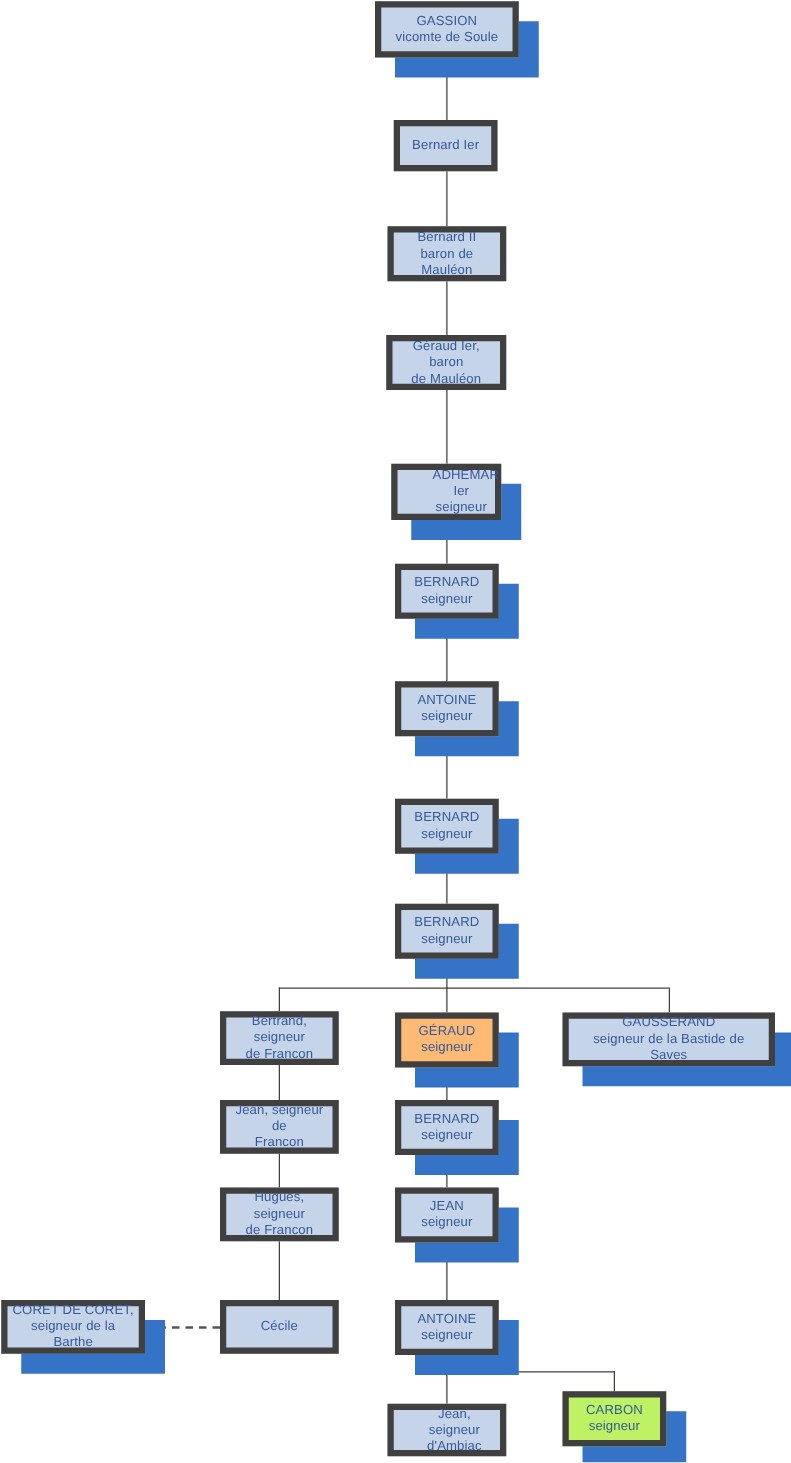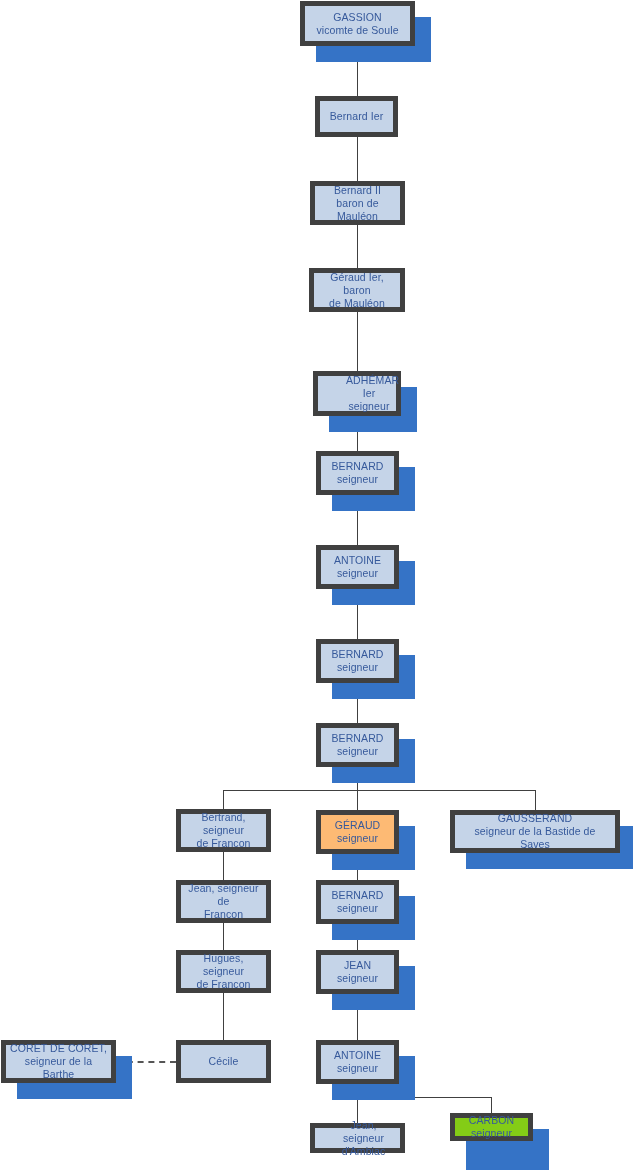--- a/index.html
+++ b/index.html
@@ -153,22 +153,22 @@
       <div class="node" style="left: 1px; top: 1040px; width: 115px; height: 43px; background: rgb(197, 212, 232); border-color: rgb(64, 64, 64); color: rgb(54, 89, 155);">
         <span class="txt"><span>CORET DE CORET,</span><br><span>seigneur de la Barthe</span></span>
       </div>
       <div class="node" style="left: 176px; top: 1040px; width: 95px; height: 43px; background: rgb(197, 212, 232); border-color: rgb(64, 64, 64); color: rgb(54, 89, 155);">
         <span class="txt">Cécile</span>
       </div>
       <div class="shadow" style="left: 332px; top: 1056px; width: 83px; height: 44px; background: rgb(53, 115, 198);"></div>
       <div class="node" style="left: 316px; top: 1040px; width: 83px; height: 44px; background: rgb(197, 212, 232); border-color: rgb(64, 64, 64); color: rgb(54, 89, 155);">
         <span class="txt"><span>ANTOINE</span><br><span>seigneur</span></span>
       </div>
-      <div class="node" style="left: 310px; top: 1123px; width: 95px; height: 30px; background: rgb(197, 212, 232); border-color: rgb(64, 64, 64); color: rgb(54, 89, 155); padding-left: 16px;">
+      <div class="node" style="left: 310px; top: 1123px; width: 95px; height: 42px; background: rgb(197, 212, 232); border-color: rgb(64, 64, 64); color: rgb(54, 89, 155); padding-left: 16px;">
         <span class="txt"><span>Jean, seigneur</span><br><span>d'Ambiac</span></span>
       </div>
       <div class="shadow" style="left: 466px; top: 1129px; width: 83px; height: 44px; background: rgb(53, 115, 198);"></div>
-      <div class="node" style="left: 450px; top: 1113px; width: 83px; height: 28px; background: #84cc16; border-color: rgb(64, 64, 64); color: rgb(54, 89, 155);">
+      <div class="node" style="left: 450px; top: 1113px; width: 83px; height: 44px; background: #bef264; border-color: rgb(64, 64, 64); color: rgb(54, 89, 155);">
         <span class="txt"><span>CARBON</span><br><span>seigneur</span></span>
       </div>
     </div>
 
 </div>
 
 </body></html>

